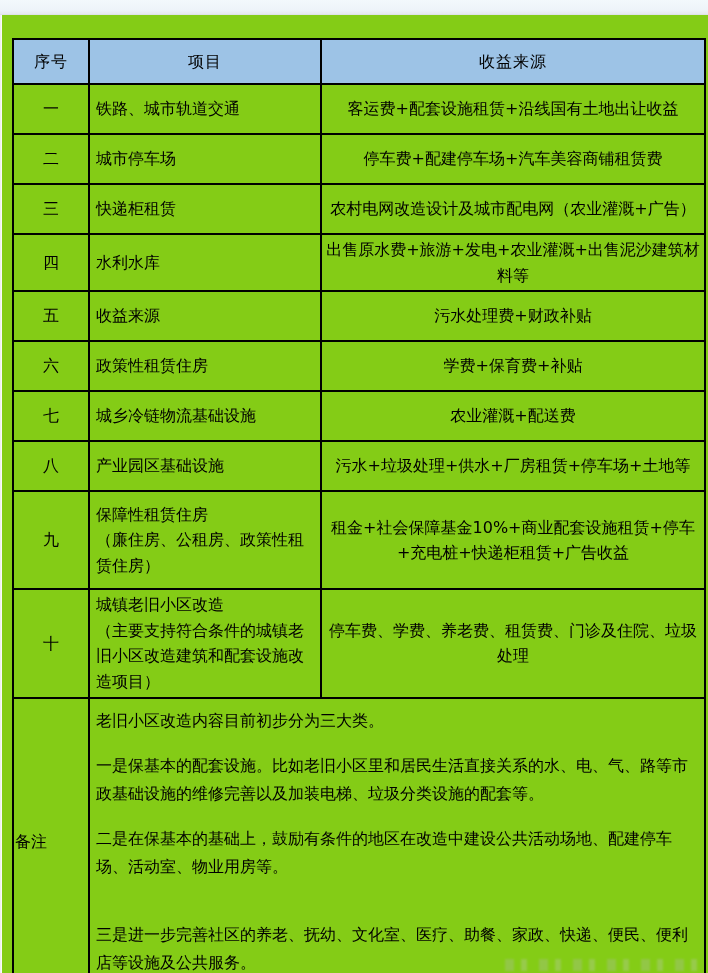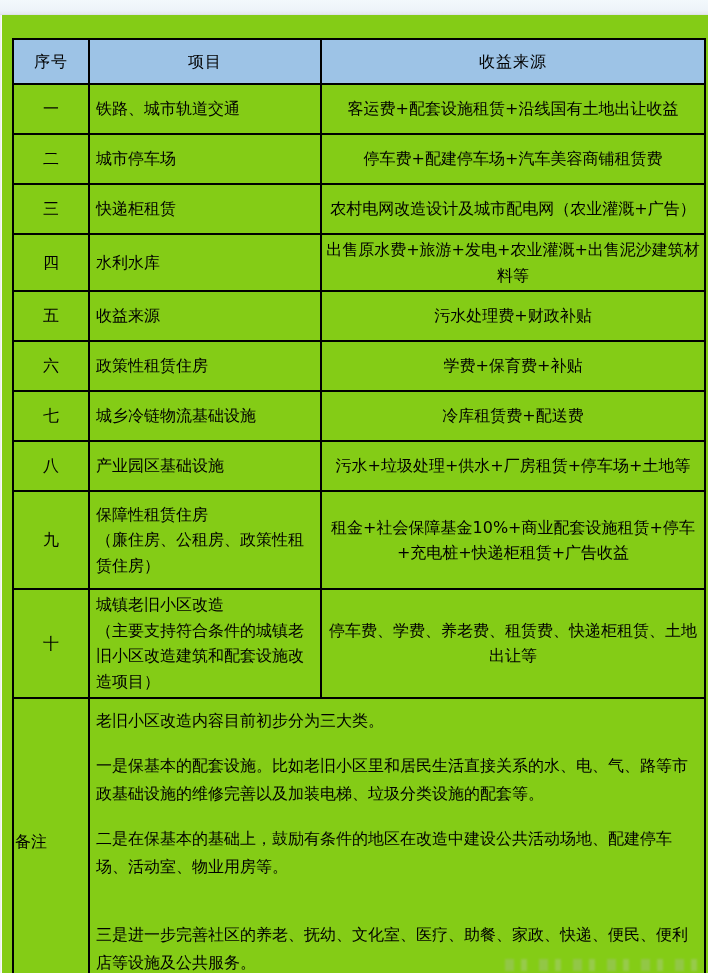--- a/index.html
+++ b/index.html
@@ -151,38 +151,38 @@
       <td class="source">污水处理费+财政补贴</td>
     </tr>
     <tr class="r-std">
       <td class="no">六</td>
       <td class="project">政策性租赁住房</td>
       <td class="source">学费+保育费+补贴</td>
     </tr>
     <tr class="r-std">
       <td class="no">七</td>
       <td class="project">城乡冷链物流基础设施</td>
-      <td class="source">冷库租赁费+配送费</td>
+      <td class="source">农业灌溉+配送费</td>
     </tr>
     <tr class="r-std">
       <td class="no">八</td>
       <td class="project">产业园区基础设施</td>
       <td class="source">污水+垃圾处理+供水+厂房租赁+停车场+土地等</td>
     </tr>
     <tr class="r-9">
       <td class="no">九</td>
       <td class="project">保障性租赁住房
 （廉住房、公租房、政策性租赁住房）</td>
       <td class="source">租金+社会保障基金10%+商业配套设施租赁+停车+充电桩+快递柜租赁+广告收益</td>
     </tr>
     <tr class="r-10">
       <td class="no">十</td>
       <td class="project">城镇老旧小区改造
 （主要支持符合条件的城镇老旧小区改造建筑和配套设施改造项目）</td>
-      <td class="source">停车费、学费、养老费、租赁费、快递柜租赁、土地出让等</td>
+      <td class="source">停车费、学费、养老费、租赁费、门诊及住院、垃圾处理</td>
     </tr>
     <tr>
       <td class="notes-label">备注</td>
       <td class="notes" colspan="2">
         <p>老旧小区改造内容目前初步分为三大类。</p>
         <p>一是保基本的配套设施。比如老旧小区里和居民生活直接关系的水、电、气、路等市政基础设施的维修完善以及加装电梯、垃圾分类设施的配套等。</p>
         <p>二是在保基本的基础上，鼓励有条件的地区在改造中建设公共活动场地、配建停车场、活动室、物业用房等。</p>
         <p>三是进一步完善社区的养老、抚幼、文化室、医疗、助餐、家政、快递、便民、便利店等设施及公共服务。</p>
       </td>
     </tr>

